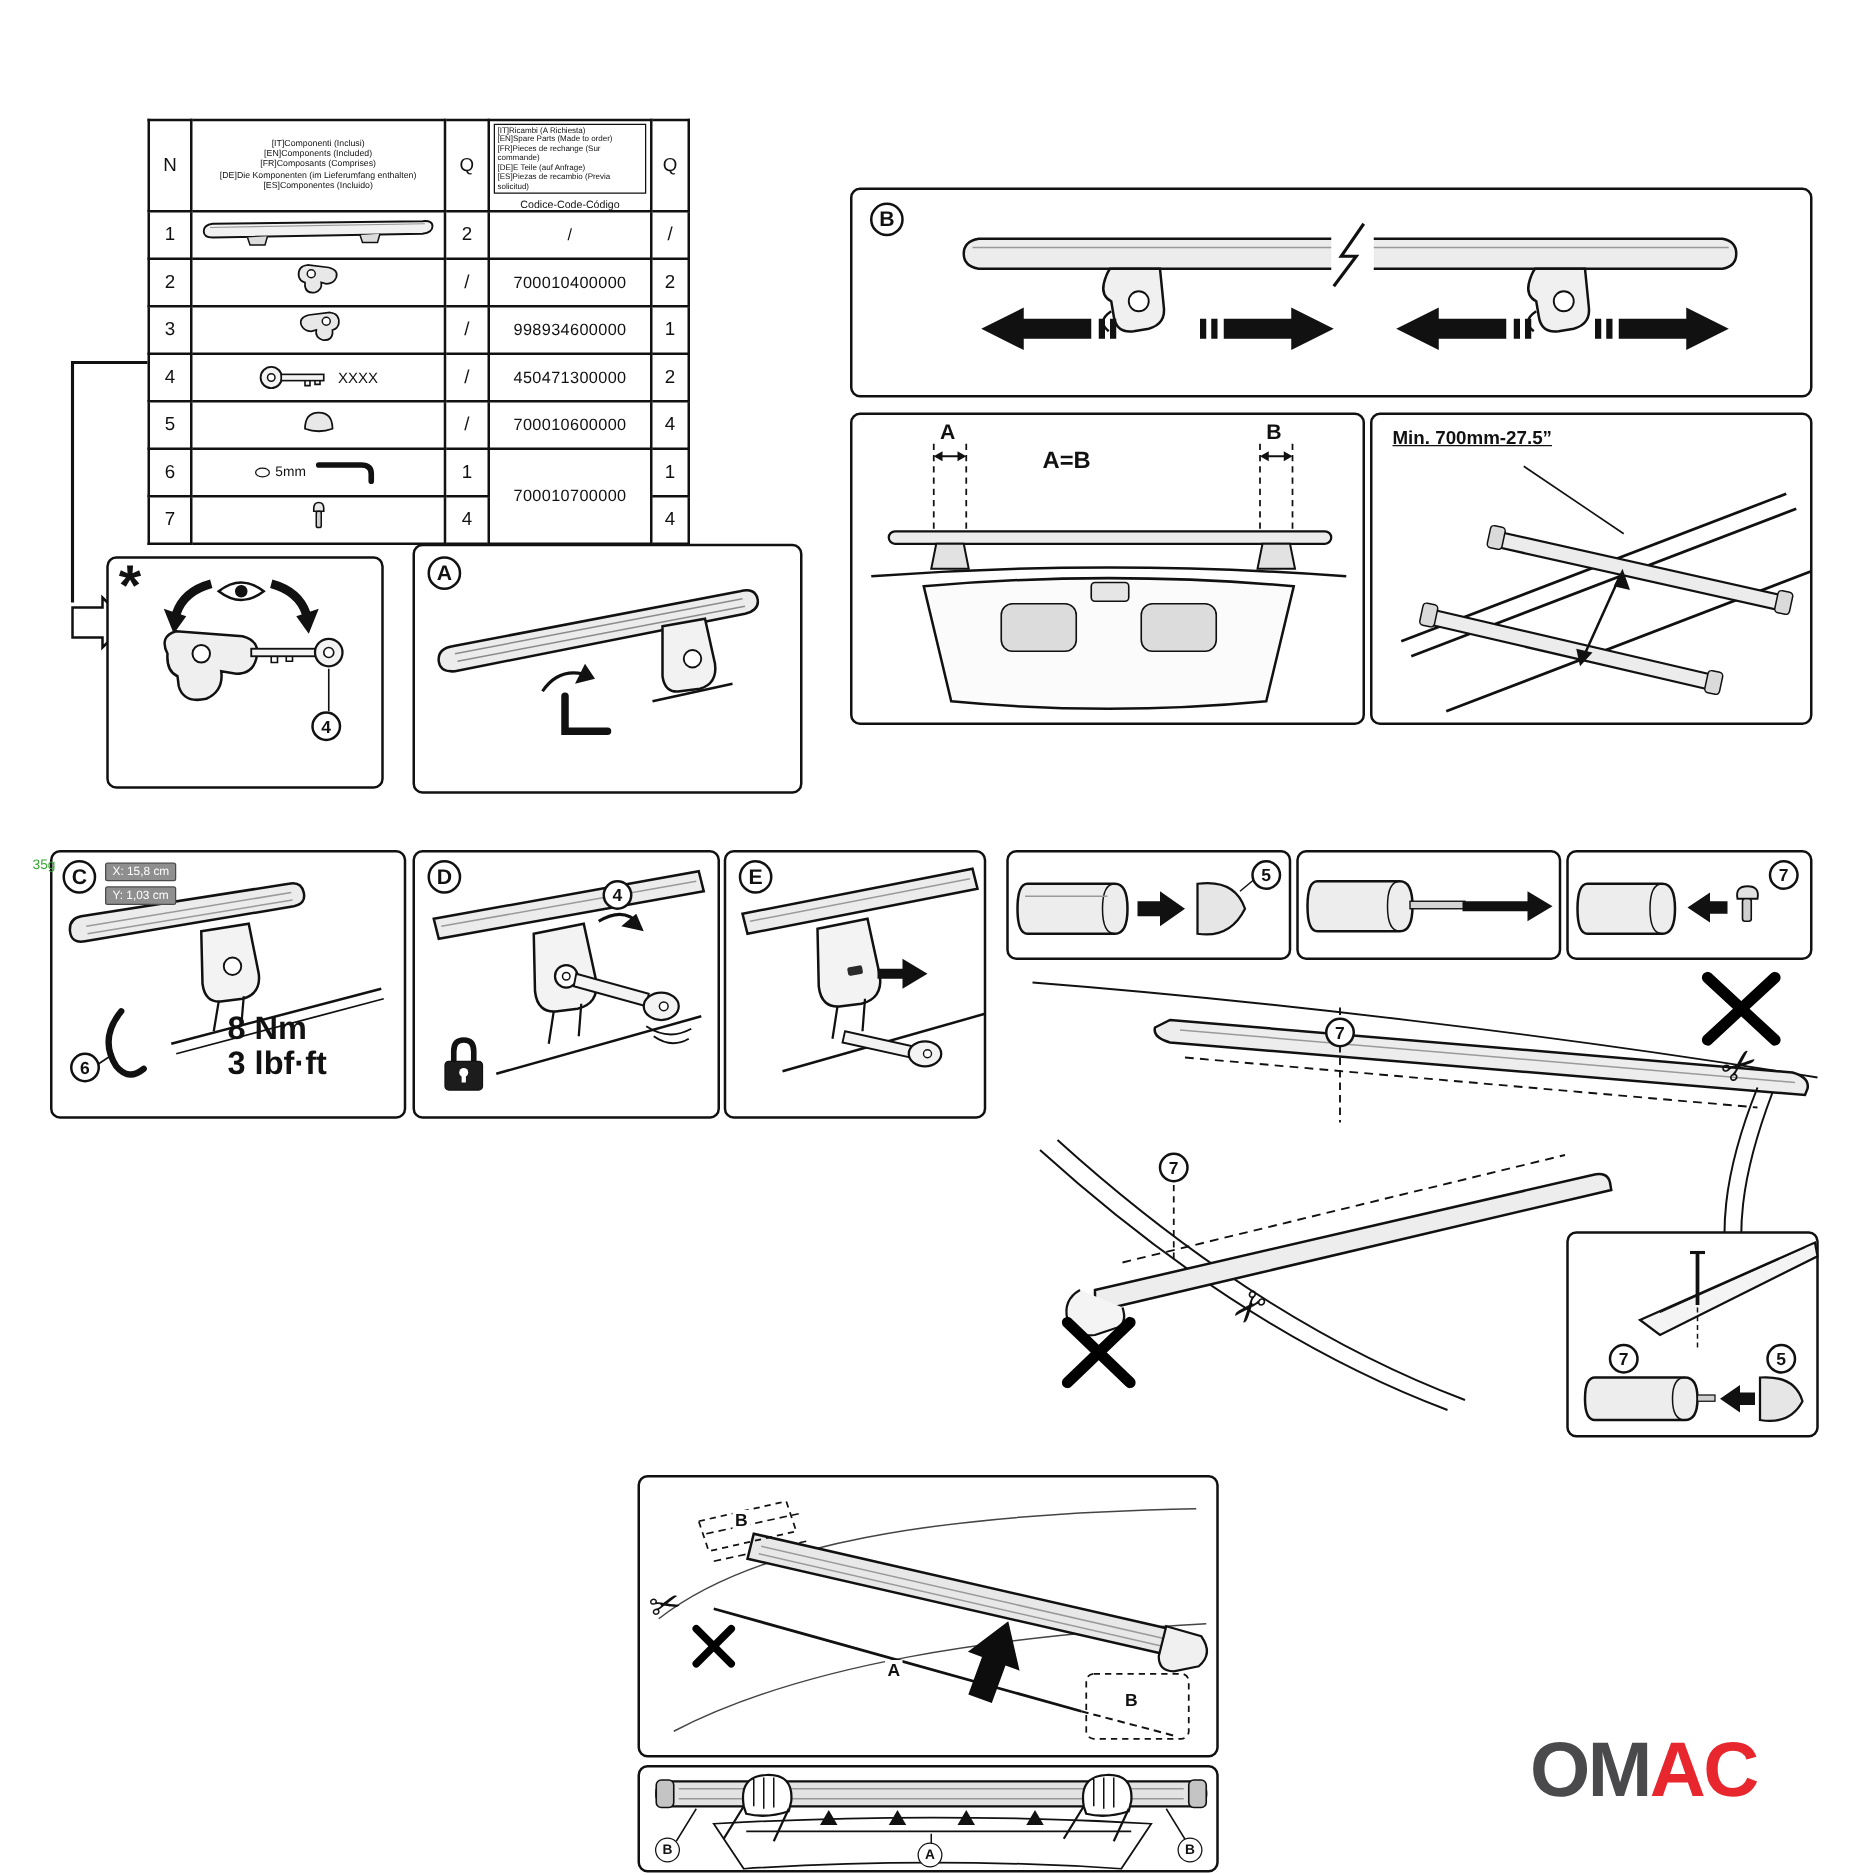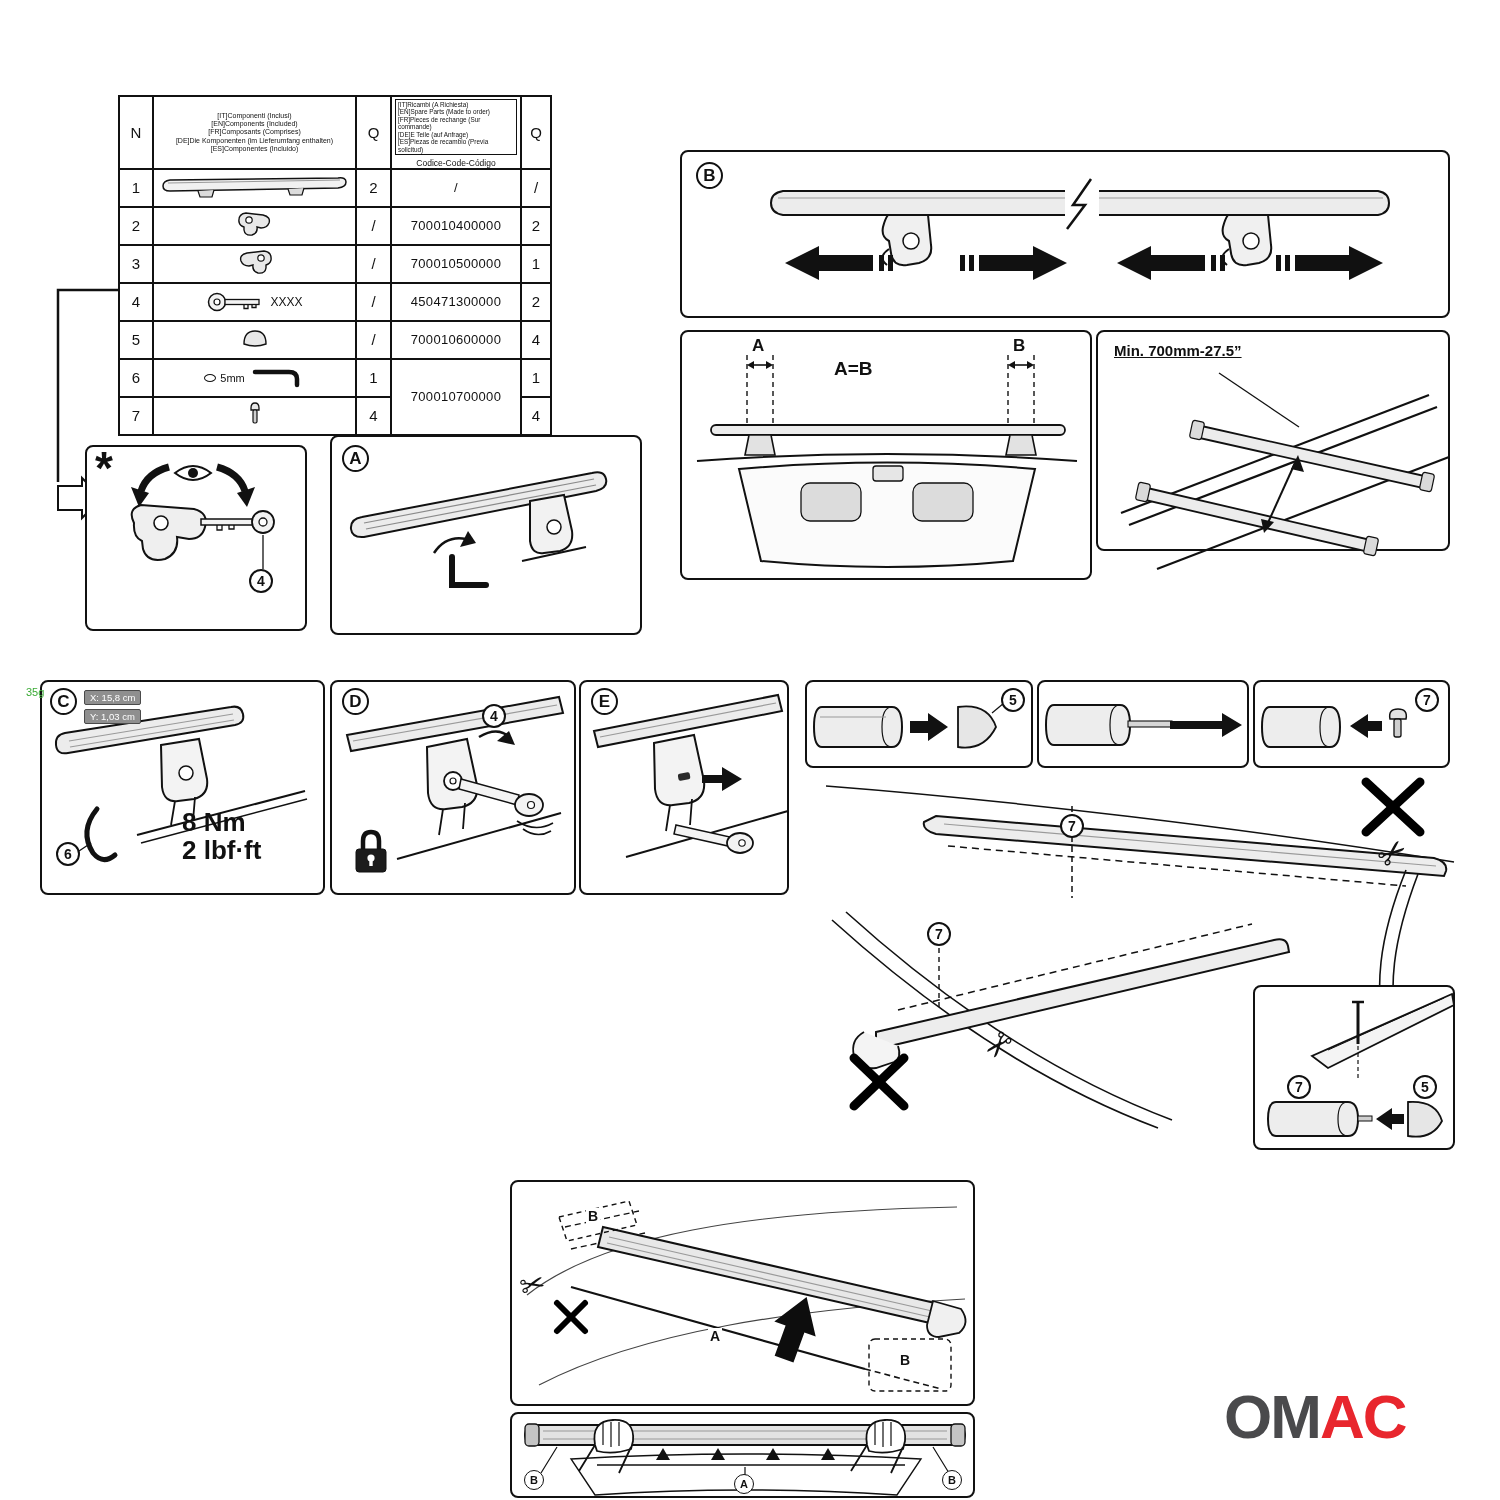--- a/index.html
+++ b/index.html
@@ -162,21 +162,21 @@
         <td class="num">3</td>
         <td class="part">
           <svg width="46" height="30" viewBox="0 0 46 30">
             <g transform="translate(46,0) scale(-1,1)">
               <path d="M7 13 Q6 5 14 4 L31 6 Q39 8 37 14 Q35 19 29 19 L25 18 Q26 24 20 26 Q13 27 12 21 L12 18 Q8 17 7 13 Z" fill="#e8e8e8" stroke="#111" stroke-width="1.4"></path>
               <circle cx="17" cy="11" r="3.2" fill="#fff" stroke="#111" stroke-width="1.2"></circle>
             </g>
           </svg>
         </td>
         <td class="num">/</td>
-        <td class="code">700010500000</td>
+        <td class="code">998934600000</td>
         <td class="num">1</td>
       </tr>
       <tr style="height:38px">
         <td class="num">4</td>
         <td class="part">
           <div class="partflex">
             <svg width="60" height="26" viewBox="0 0 60 26">
               <circle cx="11" cy="13" r="8.5" fill="#f3f3f3" stroke="#111" stroke-width="1.5"></circle>
               <circle cx="11" cy="13" r="3" fill="#fff" stroke="#111" stroke-width="1.2"></circle>
               <rect x="19" y="10.5" width="34" height="5" fill="#f3f3f3" stroke="#111" stroke-width="1.3"></rect>
@@ -311,21 +311,21 @@
       <path d="M66 102 L88 102 L92 122 L62 122 Z" fill="#e2e2e2" stroke="#111" stroke-width="1.6"></path>
       <path d="M327 102 L349 102 L353 122 L323 122 Z" fill="#e2e2e2" stroke="#111" stroke-width="1.6"></path>
       <path d="M14 128 Q204 114 394 128" stroke="#111" stroke-width="2" fill="none"></path>
       <path d="M56 136 Q204 123 352 136 L330 228 Q204 240 78 228 Z" fill="#fbfbfb" stroke="#111" stroke-width="2"></path>
       <rect x="190" y="133" width="30" height="15" rx="3" fill="#e6e6e6" stroke="#111" stroke-width="1.3"></rect>
       <rect x="118" y="150" width="60" height="38" rx="9" fill="#dcdcdc" stroke="#111" stroke-width="1.3"></rect>
       <rect x="230" y="150" width="60" height="38" rx="9" fill="#dcdcdc" stroke="#111" stroke-width="1.3"></rect>
     </svg>
   </div>
 
-  <div class="panel" style="left:1096px;top:330px;width:354px;height:221px">
+  <div class="panel" style="left:1096px;top:330px;width:354px;height:250px">
     <span class="minlabel">Min. 700mm-27.5”</span>
     <svg width="350" height="246" viewBox="0 0 350 246" style="position:absolute;left:1px;top:1px">
       <line x1="22" y1="180" x2="330" y2="62" stroke="#111" stroke-width="2.2"></line>
       <line x1="30" y1="192" x2="338" y2="74" stroke="#111" stroke-width="2.2"></line>
       <line x1="58" y1="236" x2="350" y2="124" stroke="#111" stroke-width="2.2"></line>
       <polygon points="98,92 330,144 328,156 96,104" fill="#ececec" stroke="#111" stroke-width="1.8"></polygon>
       <polygon points="44,154 276,208 274,220 42,166" fill="#ececec" stroke="#111" stroke-width="1.8"></polygon>
       <rect x="92" y="88" width="12" height="18" rx="3" transform="rotate(12 98 97)" fill="#dadada" stroke="#111" stroke-width="1.2"></rect>
       <rect x="322" y="140" width="12" height="18" rx="3" transform="rotate(12 328 149)" fill="#dadada" stroke="#111" stroke-width="1.2"></rect>
       <rect x="38" y="150" width="12" height="18" rx="3" transform="rotate(12 44 159)" fill="#dadada" stroke="#111" stroke-width="1.2"></rect>
@@ -336,21 +336,21 @@
       <line x1="120" y1="40" x2="200" y2="94" stroke="#111" stroke-width="1.3"></line>
     </svg>
   </div>
 
   <div class="panel" style="left:40px;top:680px;width:285px;height:215px">
     <div class="badge" style="left:8px;top:6px">C</div>
     <span class="chip" style="left:42px;top:8px">X: 15,8 cm</span>
     <span class="chip" style="left:42px;top:27px">Y: 1,03 cm</span>
     <div class="torque">
       <div>8 Nm</div>
-      <div>2 lbf·ft</div>
+      <div>3 lbf·ft</div>
     </div>
     <div class="badge badge-n" style="left:14px;top:160px">6</div>
     <svg width="281" height="211" viewBox="0 0 281 211" style="position:absolute;left:1px;top:1px">
       <path d="M22 50 Q12 52 13 62 Q14 72 25 70 L192 42 Q202 40 200 31 Q198 22 188 24 Z" fill="#ececec" stroke="#111" stroke-width="2"></path>
       <line x1="26" y1="58" x2="190" y2="31" stroke="#9a9a9a" stroke-width="1.2"></line>
       <line x1="27" y1="64" x2="191" y2="37" stroke="#9a9a9a" stroke-width="1.2"></line>
       <path d="M118 62 L156 56 L164 96 Q166 112 151 116 L135 118 Q121 120 119 104 Z" fill="#f3f3f3" stroke="#111" stroke-width="2"></path>
       <circle cx="143" cy="90" r="7" fill="#fff" stroke="#111" stroke-width="1.5"></circle>
       <path d="M132 118 L128 142 M152 114 L150 138" stroke="#111" stroke-width="1.8" fill="none"></path>
       <path d="M94 152 L262 108" stroke="#111" stroke-width="2" fill="none"></path>

